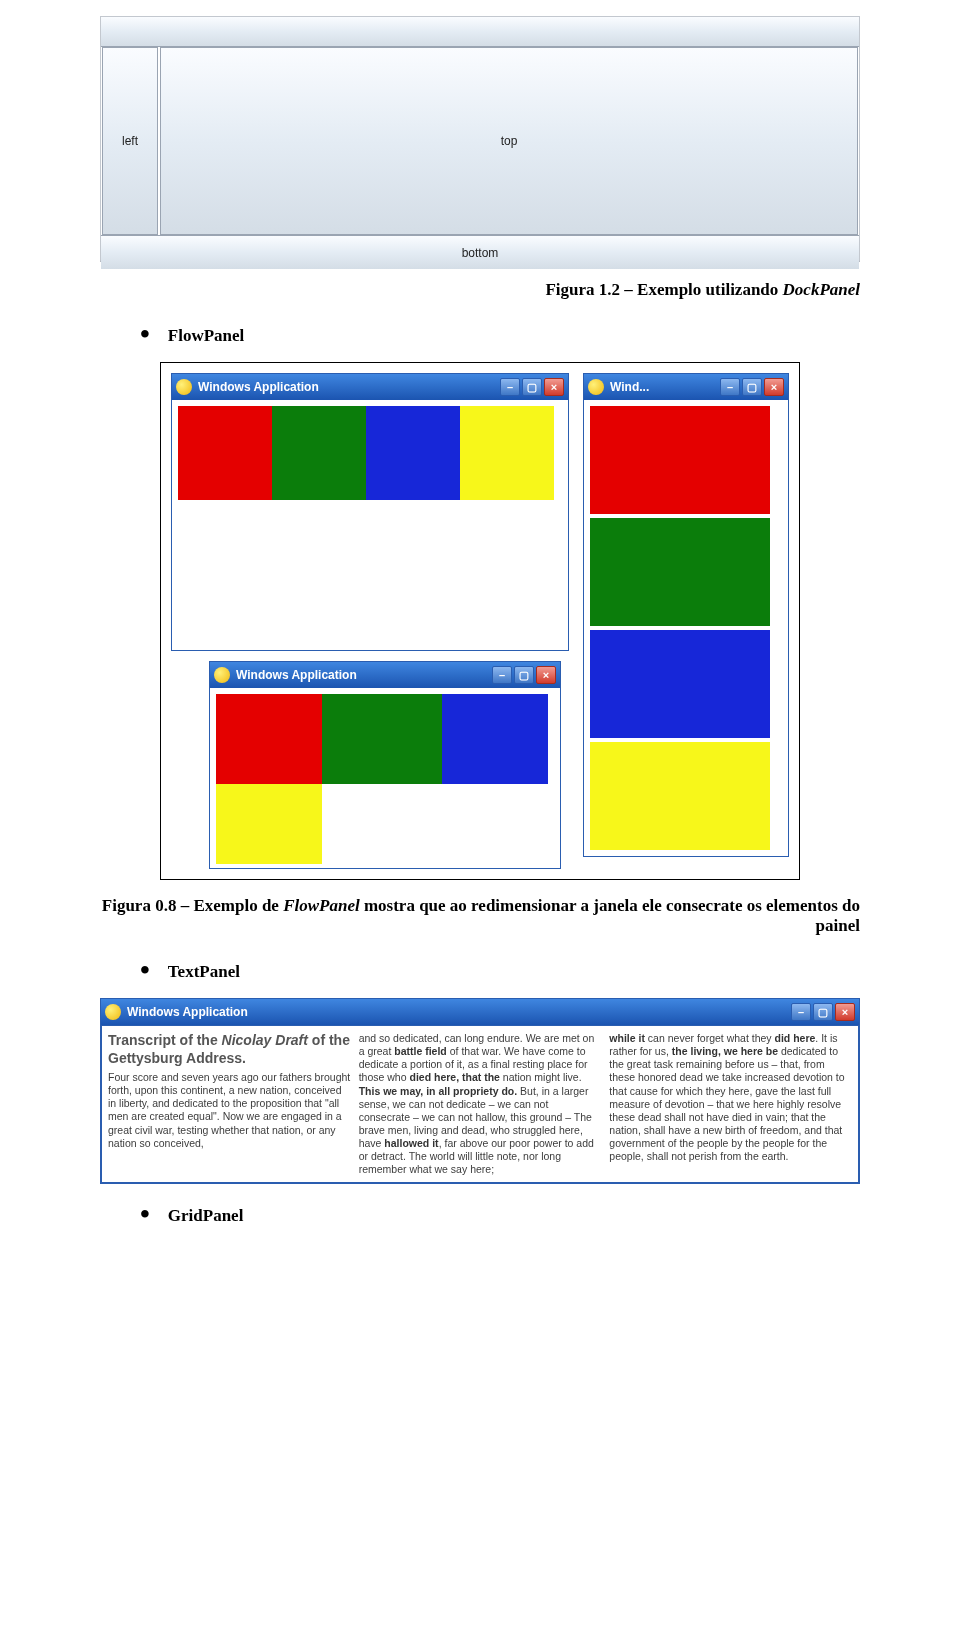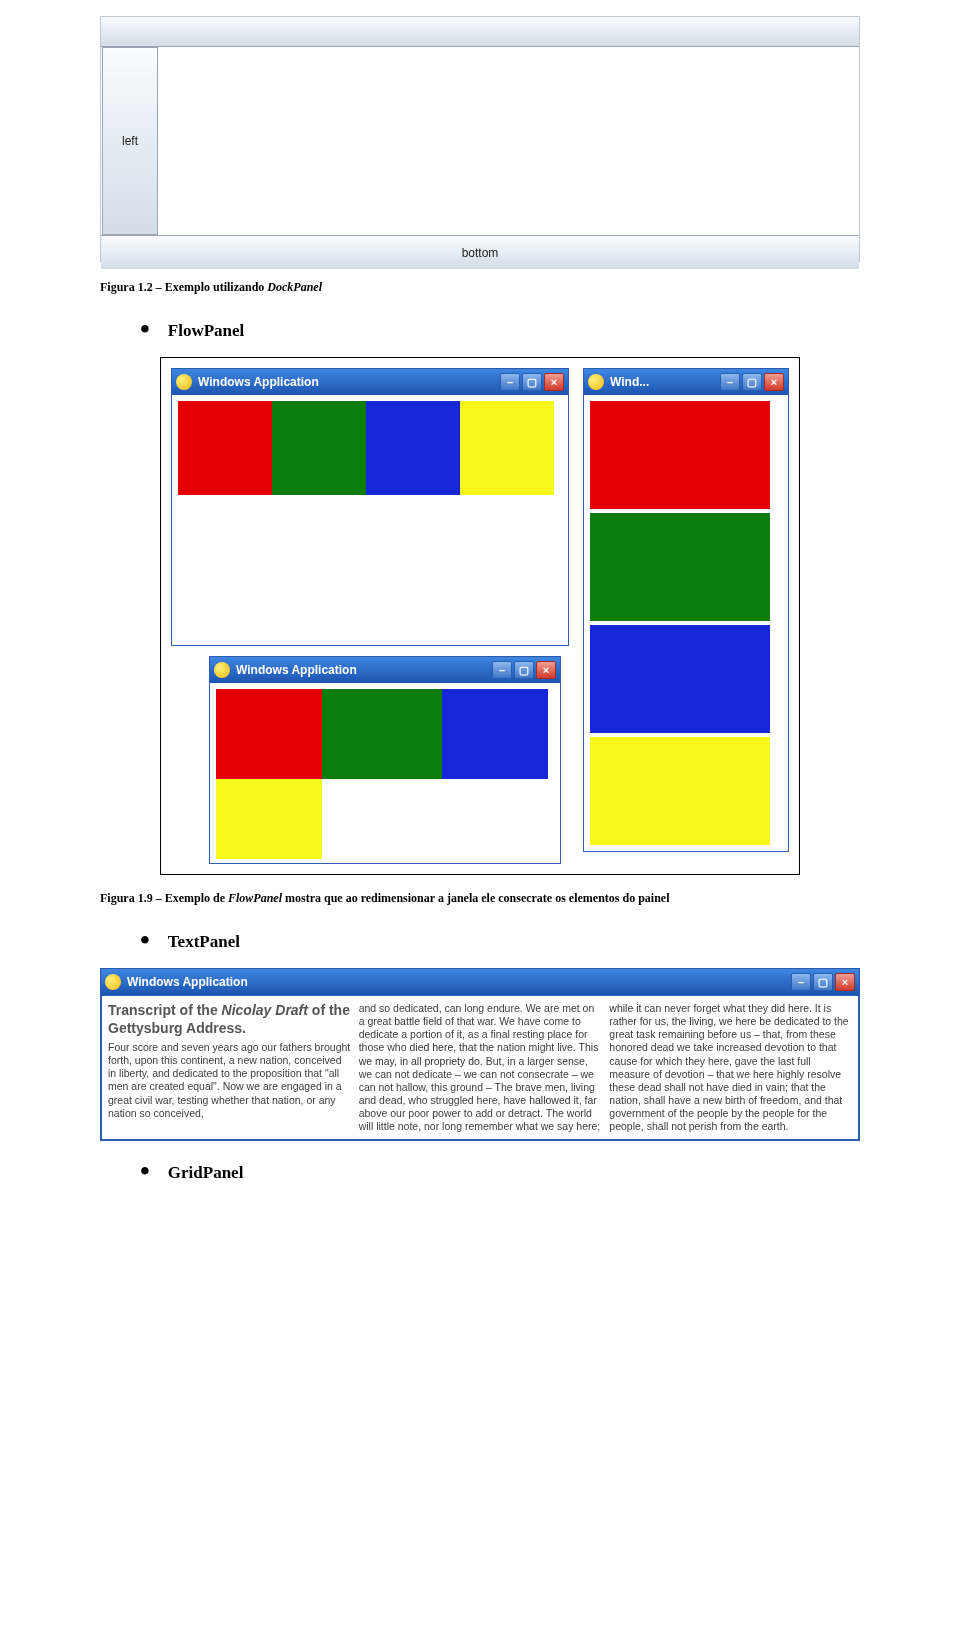--- a/index.html
+++ b/index.html
@@ -5,28 +5,28 @@
   * { box-sizing: border-box; }
   body {
     margin: 0;
     padding: 0;
     background: #fff;
     font-family: "Times New Roman", serif;
     color: #000;
   }
   .page {
     width: 960px;
-    margin: 8px auto;
-    padding: 8px 100px 40px 100px;
+    margin: 0 auto;
+    padding: 16px 100px 40px 100px;
   }
   .caption {
     font-family: "Times New Roman", serif;
-    font-size: 12px;
+    font-size: 17px;
     font-weight: bold;
-    text-align: left;
+    text-align: right;
     margin: 8px 0 22px 0;
   }
   .caption .ital { font-style: italic; }
   .bullet-line {
     display: flex;
     align-items: center;
     font-family: "Times New Roman", serif;
     font-size: 17px;
     font-weight: bold;
     margin: 6px 0 12px 40px;
@@ -154,33 +154,34 @@
     line-height: 1.25;
   }
   .fig14-col { flex: 1; }
   .fig14-col h3 {
     margin: 0 0 4px 0;
     font-size: 14px;
     font-weight: bold;
     color: #555;
   }
   .fig14-col h3 .bi { font-style: italic; }
-  .fig14-col b { font-weight: normal; color: #333; }
+  .fig14-col b { font-weight: bold; color: #333; }
 </style>
 </head>
 <body>
 
 <div class="page">
 
   <div class="fig12">
     <div class="fig12-row fig12-top">
       <div class="btn3d topbar" style="flex:1;height:30px;margin:0;border-top:none;border-left:none;border-right:none;"></div>
     </div>
     <div class="fig12-row fig12-mid">
       <div class="btn3d f12-left">left</div>
+      <div class="btn3d f12-top">top</div>
     </div>
     <div class="fig12-row fig12-bot">
       <div class="btn3d botbar" style="flex:1;height:34px;margin:0;border-bottom:none;border-left:none;border-right:none;">bottom</div>
     </div>
   </div>
 
   <div class="caption">
     <span>Figura 1.2 – Exemplo utilizando </span><span class="ital">DockPanel</span>
   </div>
 
@@ -245,21 +246,21 @@
           <div class="blk red w3b1"></div>
           <div class="blk green w3b2"></div>
           <div class="blk blue w3b3"></div>
           <div class="blk yellow w3b4"></div>
         </div>
       </div>
     </div>
   </div>
 
   <div class="caption">
-    <span>Figura 1.9 – Exemplo de </span><span class="ital">FlowPanel</span><span> mostra que ao redimensionar a janela ele consecrate os elementos do painel</span>
+    <span>Figura 0.8 – Exemplo de </span><span class="ital">FlowPanel</span><span> mostra que ao redimensionar a janela ele consecrate os elementos do painel</span>
   </div>
 
   <div class="bullet-line">
     <span class="bullet-dot">•</span>
     <span>TextPanel</span>
   </div>
 
   <div class="fig14">
     <div class="win">
       <div class="win-title">

